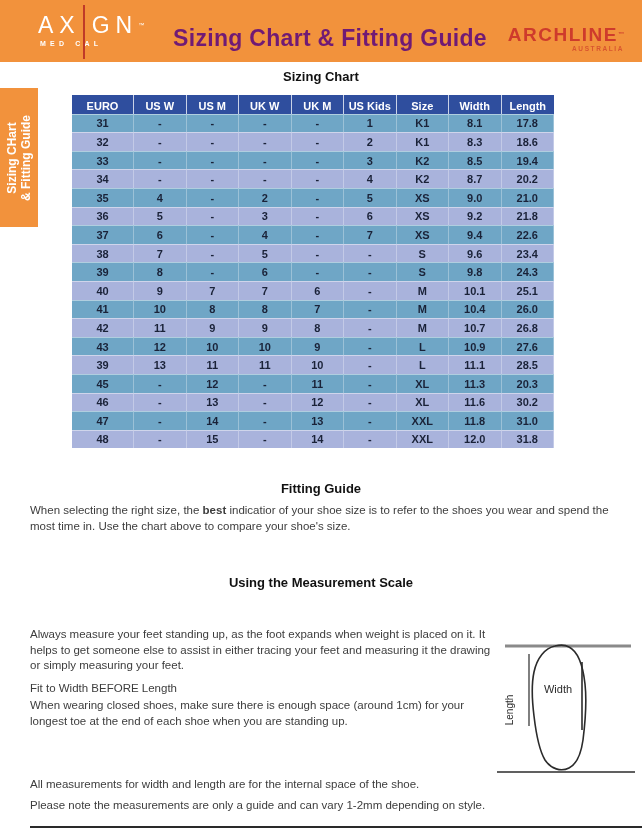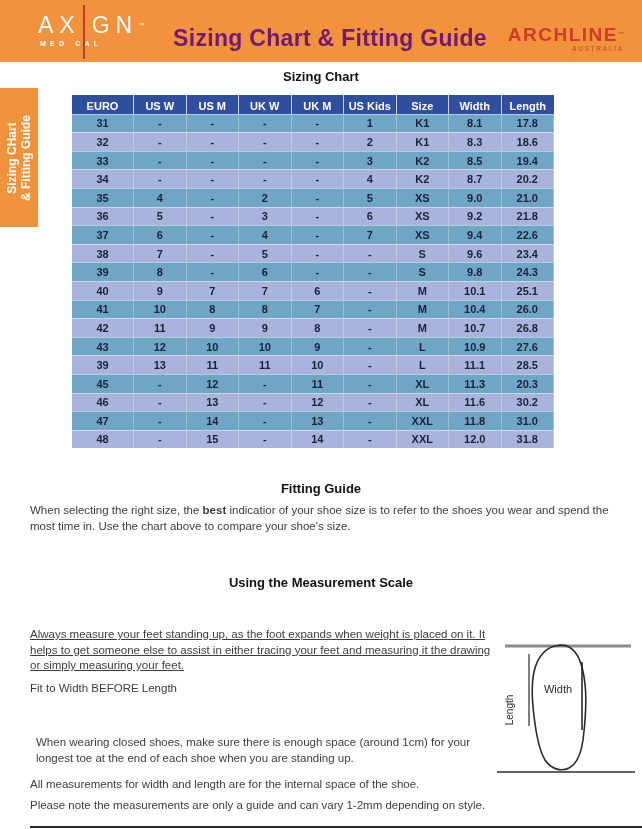--- a/index.html
+++ b/index.html
@@ -261,23 +261,23 @@
       <div class="td peri">-</div>
       <div class="td peri">XXL</div>
       <div class="td peri">12.0</div>
       <div class="td peri">31.8</div>
     </div>
 
   <div class="sec-heading" style="top:481px;">Fitting Guide</div>
   <div class="para" style="top:503px;width:588px;"><span>When selecting the right size, the </span><b>best</b><span> indicatior of your shoe size is to refer to the shoes you wear and spend the most time in. Use the chart above to compare your shoe's size.</span></div>
 
   <div class="sec-heading" style="top:575px;">Using the Measurement Scale</div>
-  <div class="para" style="top:627px;width:462px;text-decoration:underline;">Always measure your feet standing up, as the foot expands when weight is placed on it. It helps to get someone else to assist in either tracing your feet and measuring it the drawing or simply measuring your feet.</div>
+  <div class="para" style="top:627px;width:462px;">Always measure your feet standing up, as the foot expands when weight is placed on it. It helps to get someone else to assist in either tracing your feet and measuring it the drawing or simply measuring your feet.</div>
   <div class="para" style="top:681px;width:462px;">Fit to Width BEFORE Length</div>
-  <div class="para" style="top:735px;width:462px;margin-left:6px;">When wearing closed shoes, make sure there is enough space (around 1cm) for your longest toe at the end of each shoe when you are standing up.</div>
+  <div class="para" style="top:698px;width:462px;">When wearing closed shoes, make sure there is enough space (around 1cm) for your longest toe at the end of each shoe when you are standing up.</div>
   <div class="para" style="top:777px;width:470px;">All measurements for width and length are for the internal space of the shoe.</div>
   <div class="para" style="top:798px;width:462px;">Please note the measurements are only a guide and can vary 1-2mm depending on style.</div>
 
   <div class="foot-diagram">
     <svg width="146" height="142" viewBox="0 0 146 142">
       <line x1="10" y1="8" x2="136" y2="8" stroke="#8a8a8a" stroke-width="3"></line>
       <path d="M60,8 C50,10 42,20 39,34 C36,48 37,62 39,78 C41,95 44,112 50,122 C56,131 66,134 74,130 C82,126 86,116 88,102 C90,86 92,64 90,46 C88,28 84,14 74,9 C69,6 64,7 60,8 Z" fill="none" stroke="#2b2b2b" stroke-width="1.6"></path>
       <line x1="34" y1="16" x2="34" y2="88" stroke="#2b2b2b" stroke-width="1.2"></line>
       <line x1="87" y1="24" x2="87" y2="92" stroke="#2b2b2b" stroke-width="1.6"></line>
       <text x="63" y="55" text-anchor="middle" font-size="11" fill="#2b2b2b" font-family="Liberation Sans, sans-serif">Width</text>

